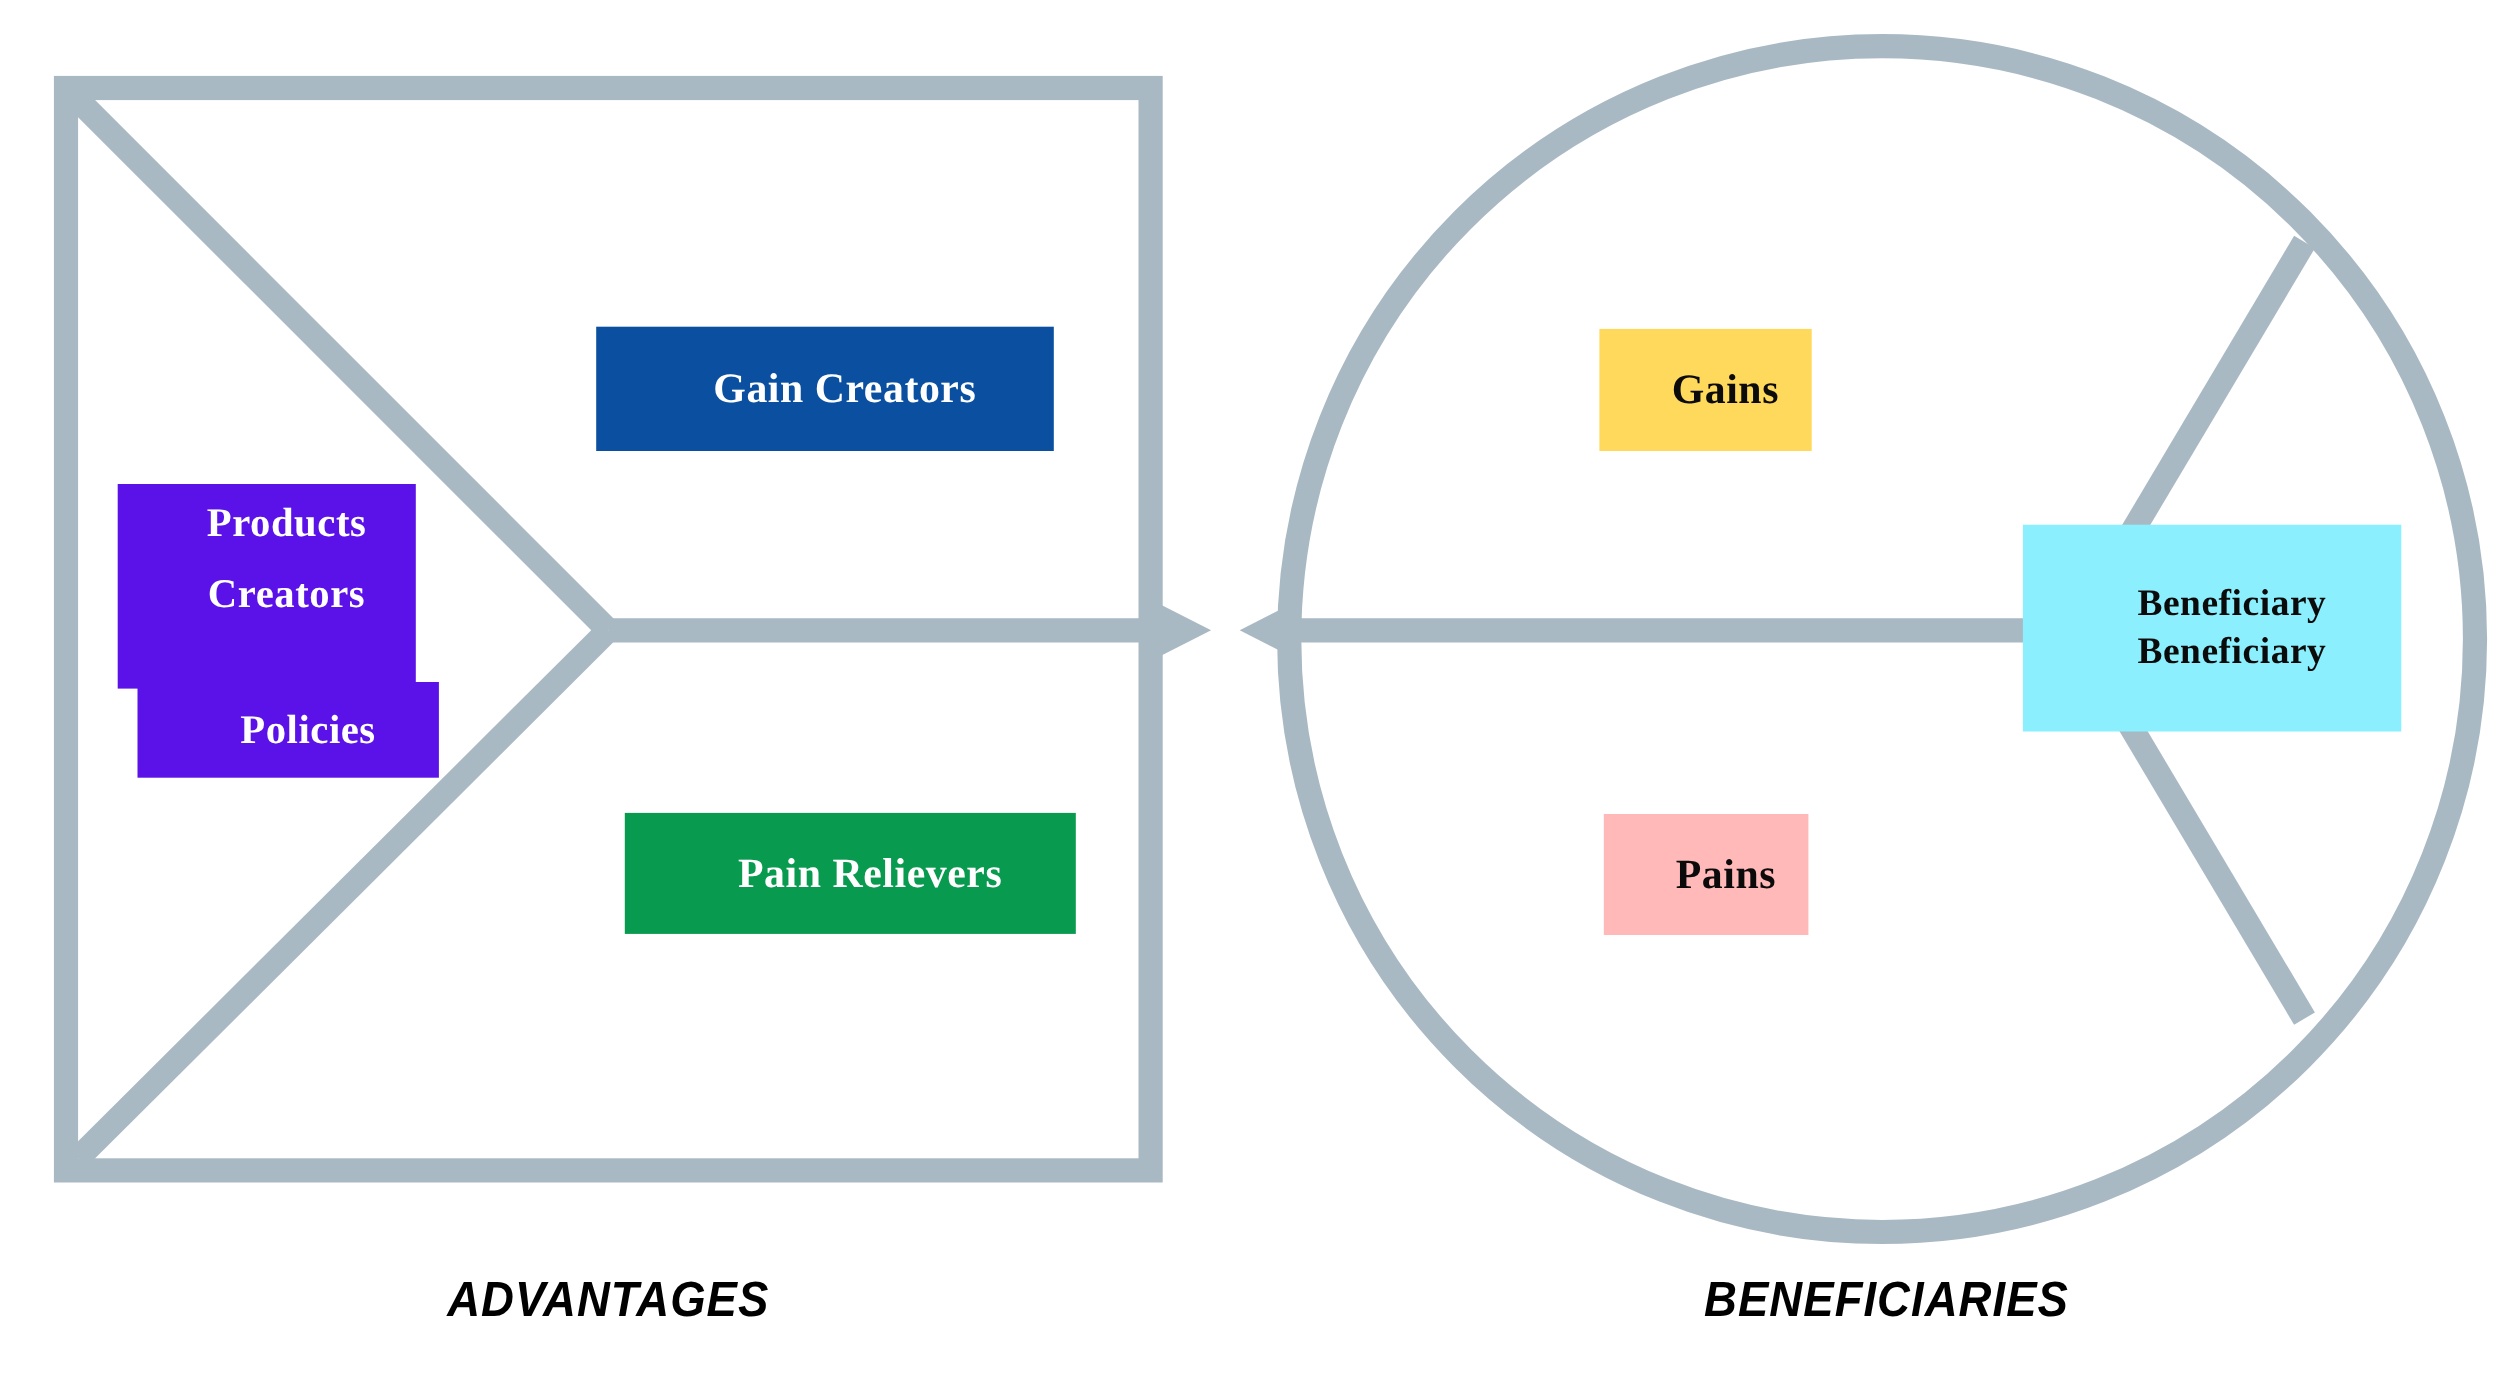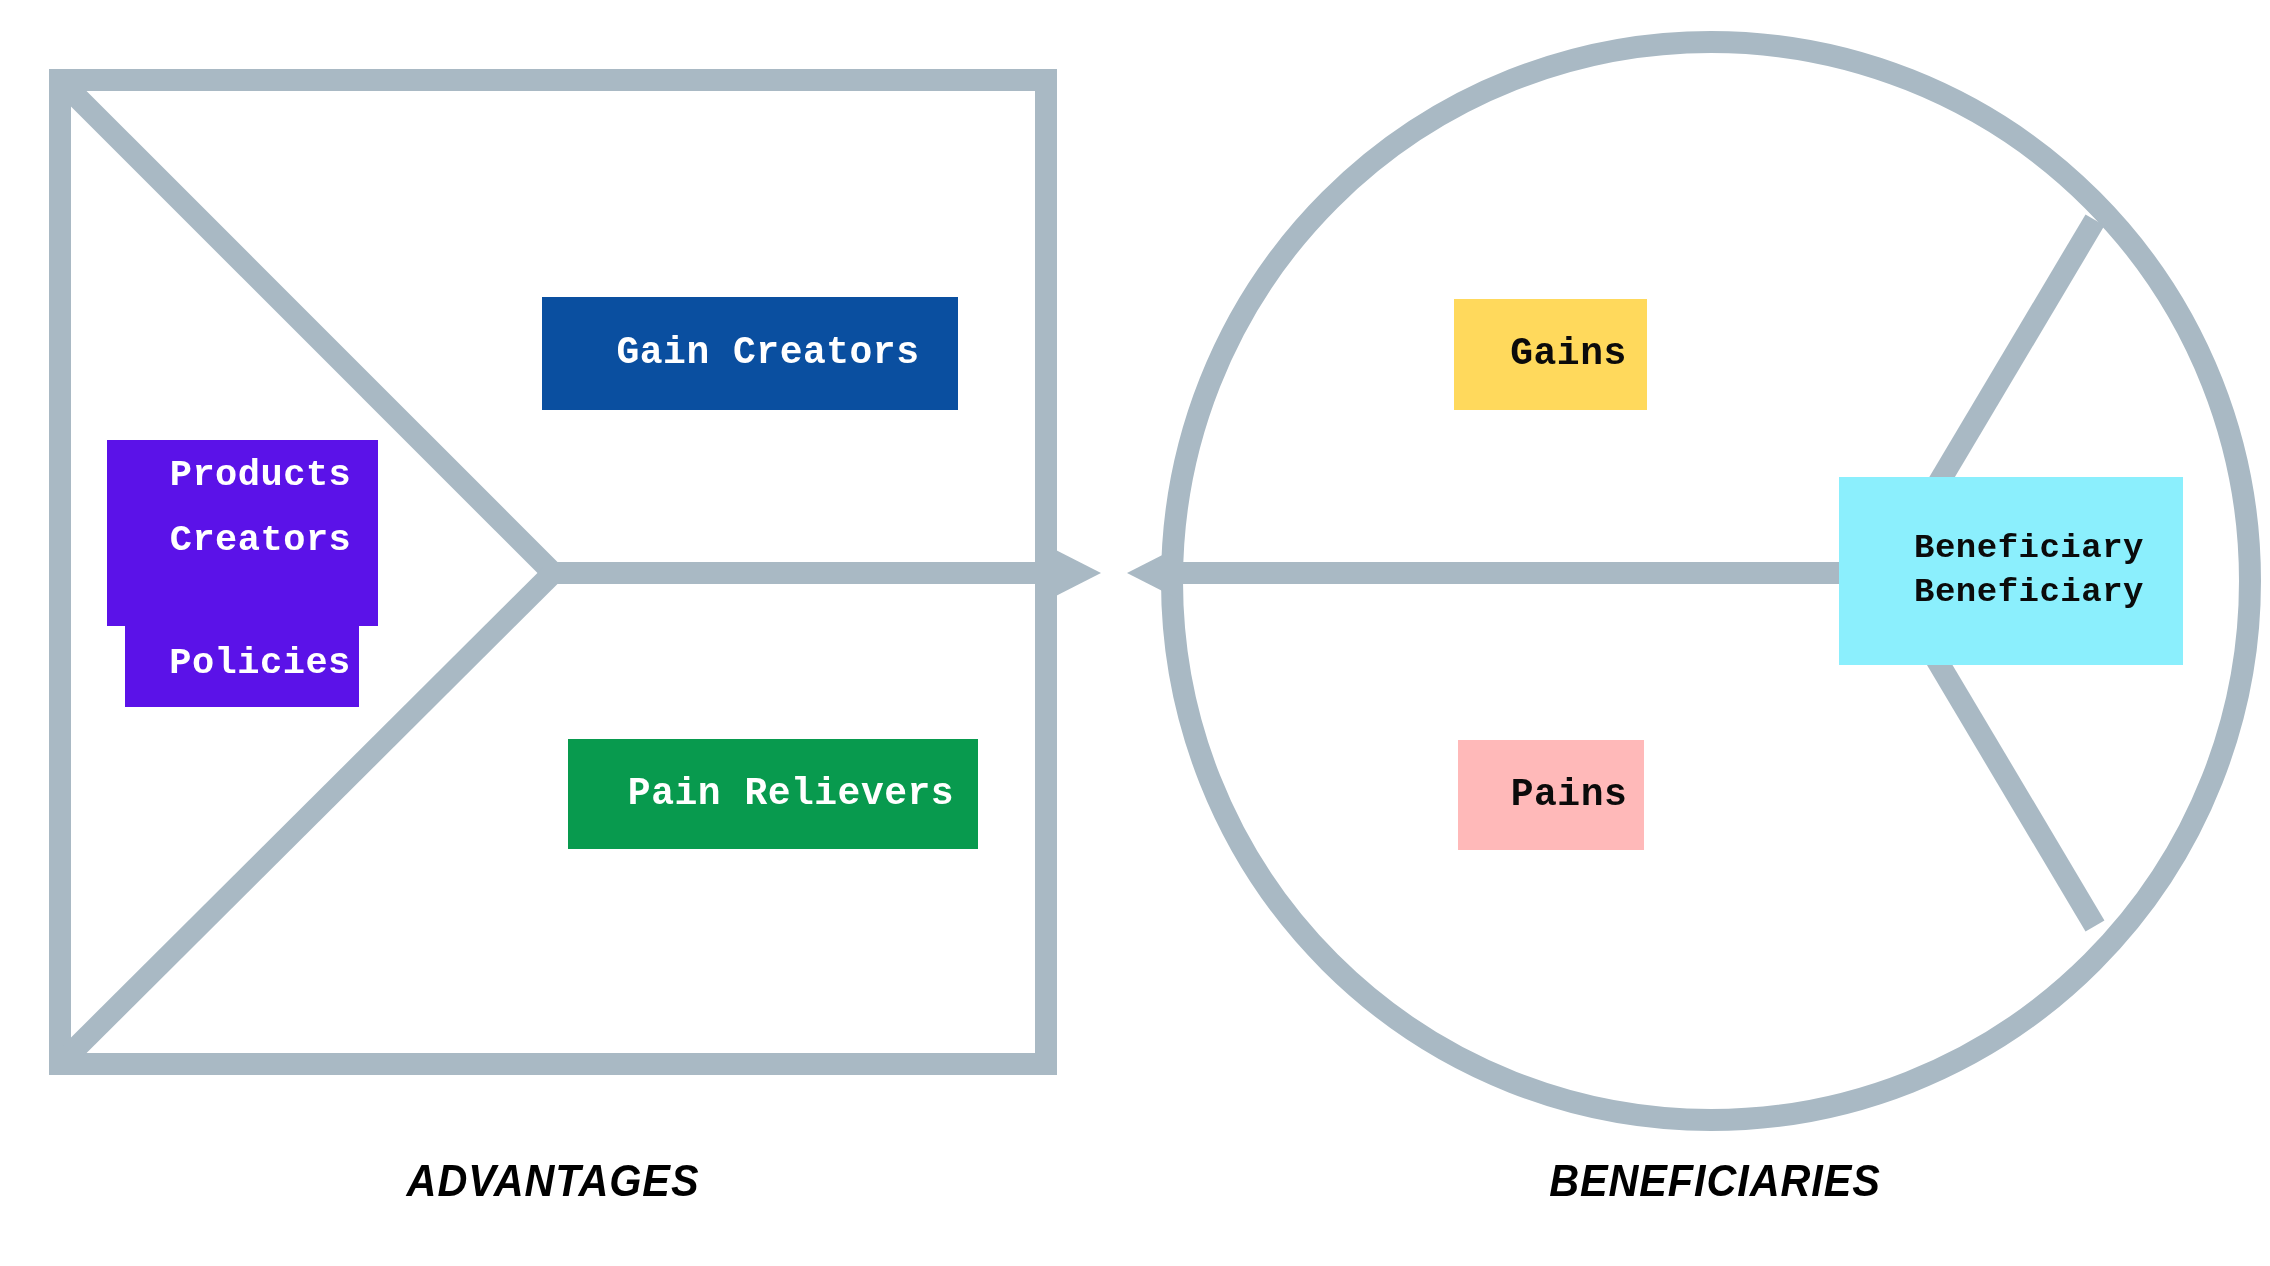--- a/index.html
+++ b/index.html
@@ -30,21 +30,21 @@
     display: block;
   }
   
   .chip {
     position: absolute;
     display: flex;
     flex-direction: column;
     align-items: center;
     justify-content: center;
     text-align: center;
-    font-family: Liberation Mono, monospace;
+    font-family: Liberation Serif, serif;
     font-weight: bold;
     letter-spacing: 0.5px;
     line-height: 1.28;
     white-space: nowrap;
     box-sizing: border-box;
     padding-left: 36px;
   }
   .chip span { display: block; }
 
   
@@ -54,21 +54,21 @@
     background: #5B12E8;
     color: #ffffff;
     font-size: 37px;
     padding-top: 12px;
     justify-content: flex-start;
     z-index: 3;
     gap: 18px;
   }
   #chip-products-lower {
     left: 125px; top: 620px;
-    width: 234px; height: 87px;
+    width: 274px; height: 87px;
     background: #5B12E8;
     color: #ffffff;
     font-size: 37px;
     z-index: 3;
   }
   #chip-gain-creators {
     left: 542px; top: 297px;
     width: 416px; height: 113px;
     background: #0A4FA0;
     color: #ffffff;

